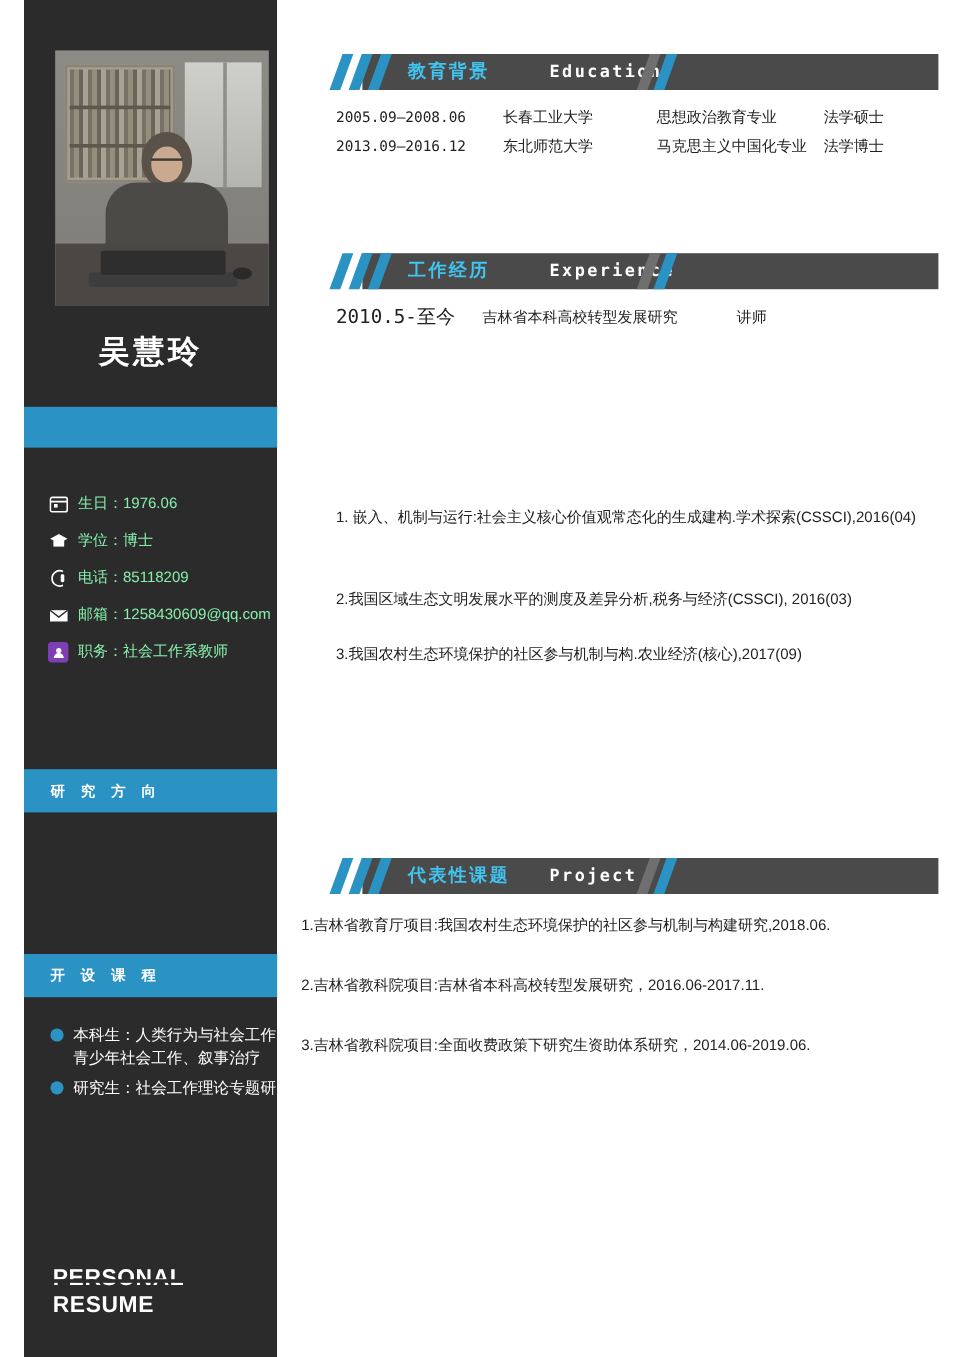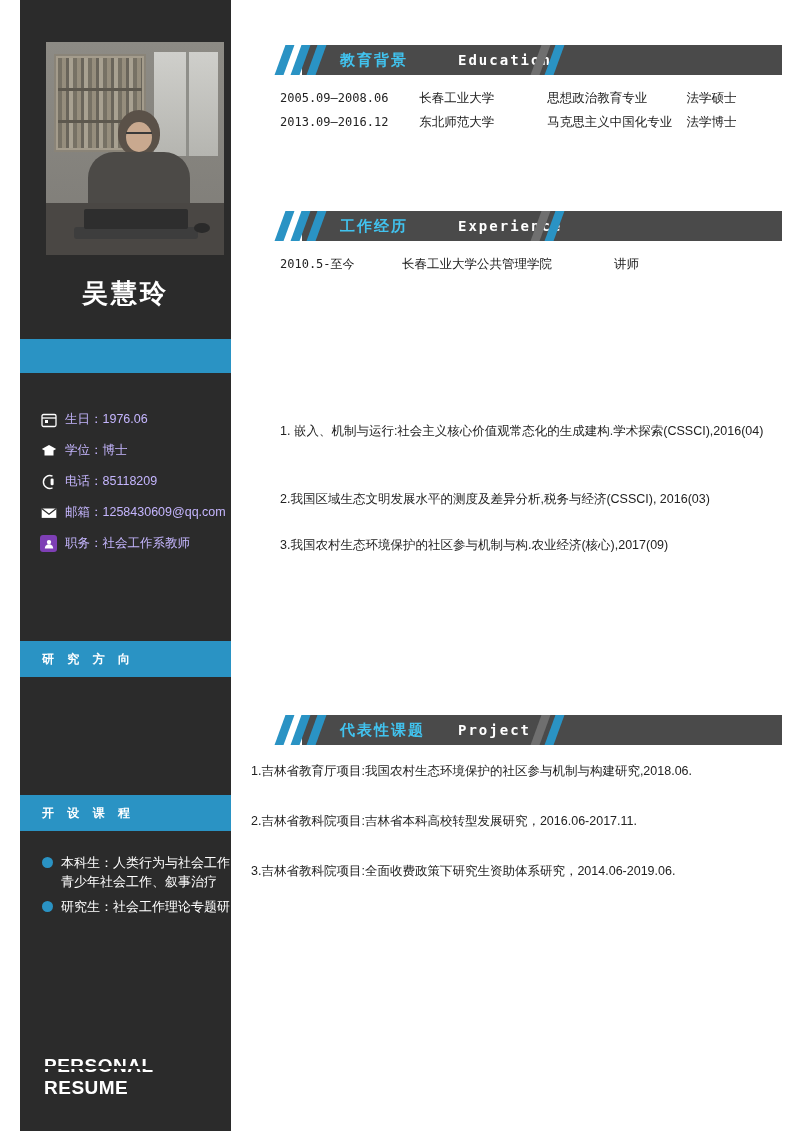--- a/index.html
+++ b/index.html
@@ -118,21 +118,21 @@
   .info-list {
     position: absolute;
     left: 20px;
     top: 404px;
     width: 200px;
   }
   .info-row {
     display: flex;
     align-items: center;
     height: 31px;
-    color: #c4b5fd;
+    color: #86efac;
     font-size: 12.5px;
   }
   .info-ico {
     width: 17px; height: 17px;
     margin-right: 8px;
     flex: 0 0 auto;
     display: flex; align-items: center; justify-content: center;
     color: #ffffff;
   }
   .info-ico svg { display: block; }
@@ -267,21 +267,21 @@
     font-size: 12.5px;
     line-height: 24px;
   }
   .edu-row { display: flex; }
   .edu-date { width: 148px; font-family: "DejaVu Sans Mono", monospace; font-size: 12px; }
   .edu-school { width: 136px; }
   .edu-major { width: 148px; }
   .edu-degree { width: 110px; }
 
   .exp-row { display: flex; }
-  .exp-date { width: 122px; font-family: "DejaVu Sans Mono", monospace; font-size: 12px; }
+  .exp-date { width: 122px; font-family: "DejaVu Sans Mono", monospace; font-size: 16px; }
   .exp-org { width: 212px; }
   .exp-title { width: 100px; }
 
   .para {
     position: absolute;
     color: #222222;
     font-size: 12.5px;
     line-height: 22px;
     width: 500px;
   }
@@ -429,21 +429,21 @@
     <span class="slash" style="left:38px"></span>
     <span class="cn">工作经历</span>
     <span class="en">Experience</span>
     <span class="slash-dark" style="left:262px"></span>
     <span class="slash" style="left:276px"></span>
   </div>
 
   <div class="body-text" style="left:49px; top:252px; width:510px;">
     <div class="exp-row">
       <span class="exp-date">2010.5-至今</span>
-      <span class="exp-org">长春工业大学公共管理学院</span>
+      <span class="exp-org">吉林省本科高校转型发展研究</span>
       <span class="exp-title">讲师</span>
     </div>
   </div>
 
 
   <div class="para" style="left:49px; top:420px;">1. 嵌入、机制与运行:社会主义核心价值观常态化的生成建构.学术探索(CSSCI),2016(04)</div>
   <div class="para" style="left:49px; top:488px;">2.我国区域生态文明发展水平的测度及差异分析,税务与经济(CSSCI), 2016(03)</div>
   <div class="para" style="left:49px; top:534px;">3.我国农村生态环境保护的社区参与机制与构.农业经济(核心),2017(09)</div>
 
   <div class="ribbon" style="top:715px">

